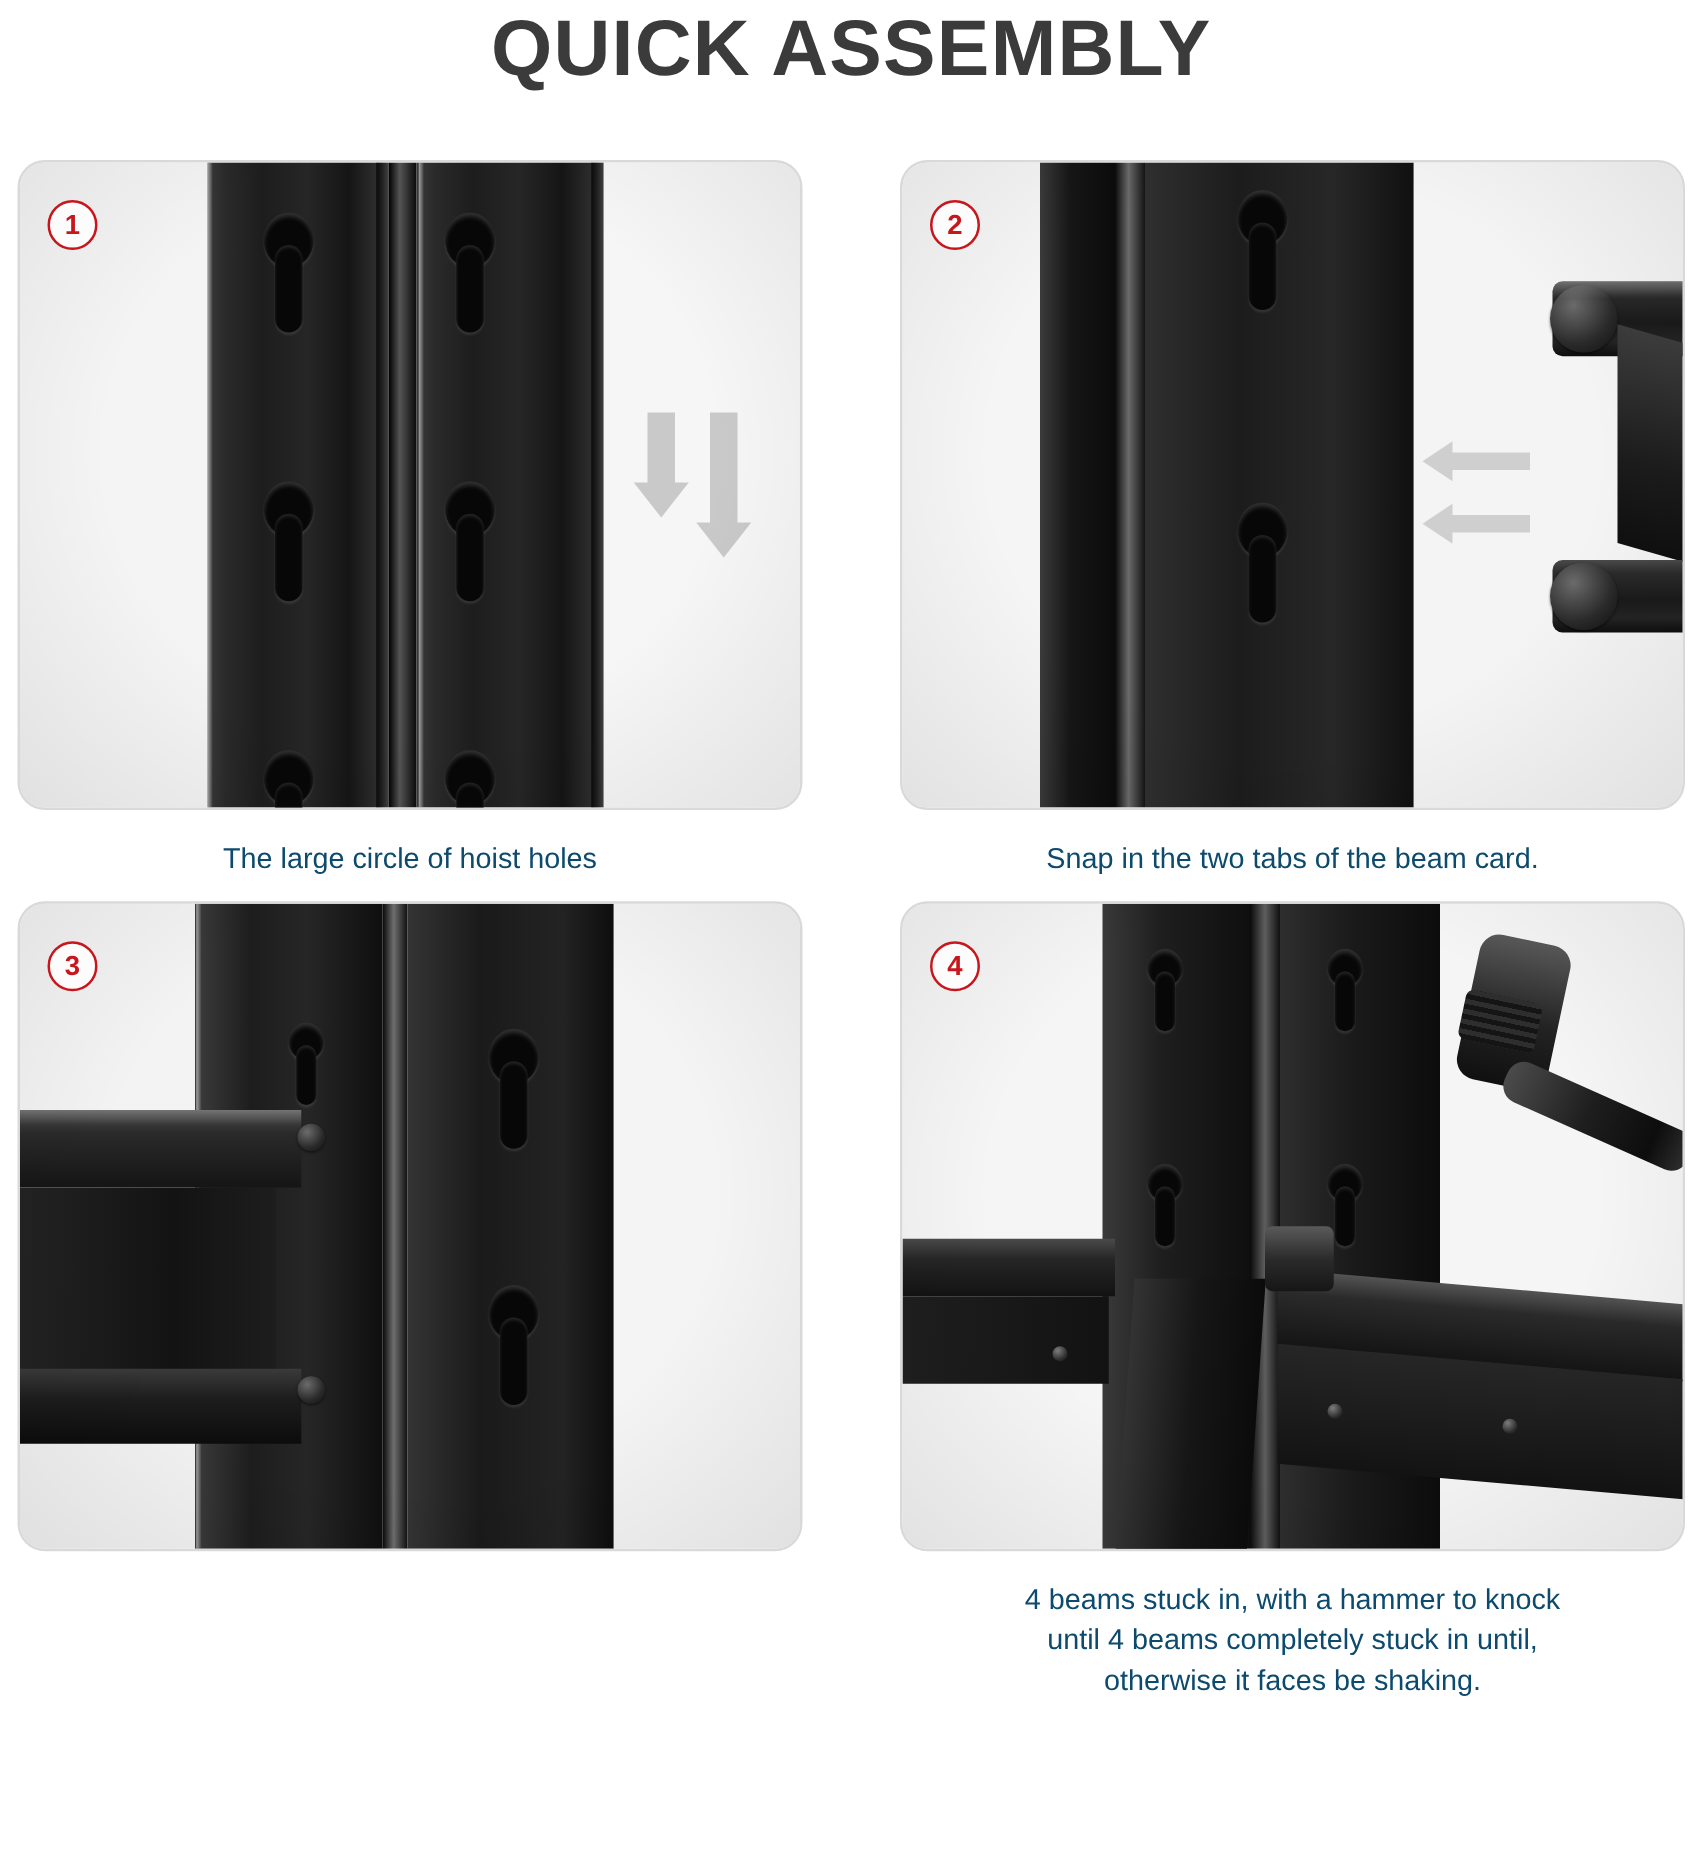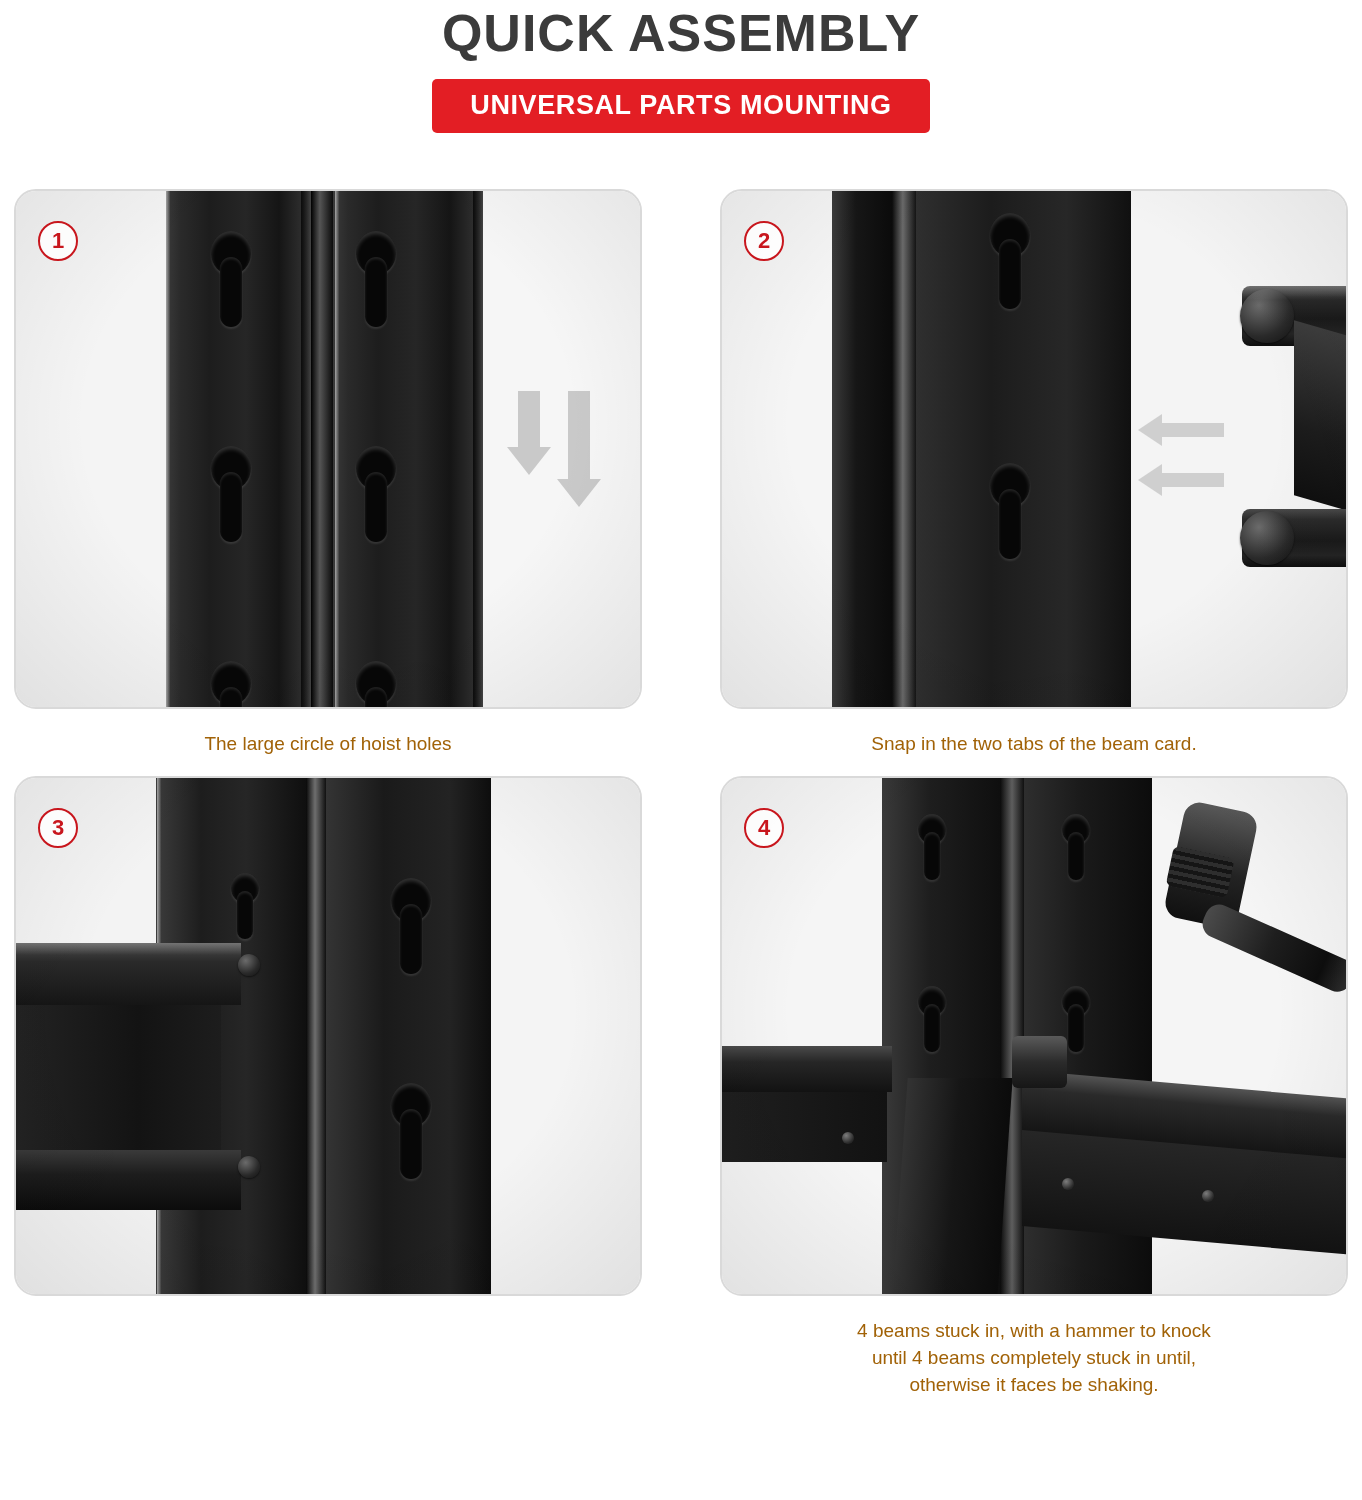--- a/index.html
+++ b/index.html
@@ -16,21 +16,21 @@
     height: 1500px;
     background: #fff;
   }
 
   
   .header {
     padding-top: 6px;
     text-align: center;
   }
   .main-title {
-    font-size: 52px;
+    font-size: 63px;
     font-weight: 700;
     letter-spacing: 1px;
     color: #3b3b3b;
     line-height: 1.05;
   }
   .subtitle-wrap {
     margin-top: 18px;
     display: flex;
     justify-content: center;
   }
@@ -78,23 +78,23 @@
     font-weight: 700;
     display: flex;
     align-items: center;
     justify-content: center;
     z-index: 40;
     background: rgba(255,255,255,0.85);
   }
   .caption {
     margin-top: 22px;
     text-align: center;
-    font-size: 19px;
+    font-size: 23px;
     line-height: 1.42;
-    color: #a16207;
+    color: #0c4a6e;
     padding: 0 20px;
   }
 
   
   .scene { position: absolute; inset: 0; }
 
   .post {
     position: absolute;
     background: linear-gradient(90deg,
       #3a3a3a 0%, #2a2a2a 10%, #1d1d1d 30%, #262626 55%, #151515 78%, #2e2e2e 94%, #444 100%);
@@ -227,23 +227,20 @@
     pointer-events: none;
   }
 </style>
 </head>
 <body>
 
 <div class="page">
 
   <div class="header">
     <div class="main-title">QUICK ASSEMBLY</div>
-    <div class="subtitle-wrap">
-      <div class="subtitle">UNIVERSAL PARTS MOUNTING</div>
-    </div>
   </div>
 
   <div class="grid">
 
     <div class="cell">
       <div class="panel">
         <div class="step-badge">1</div>
         <div class="scene">
 
           <div class="white-gap" style="left:0;top:0;width:150px;height:100%;background:#f4f4f4;"></div>

